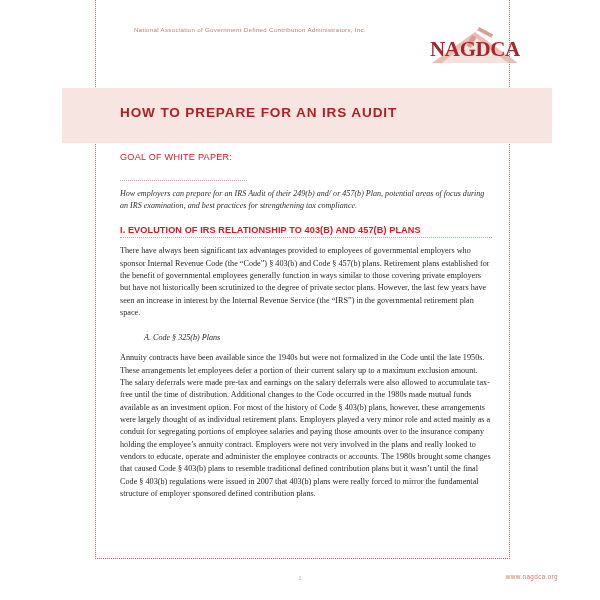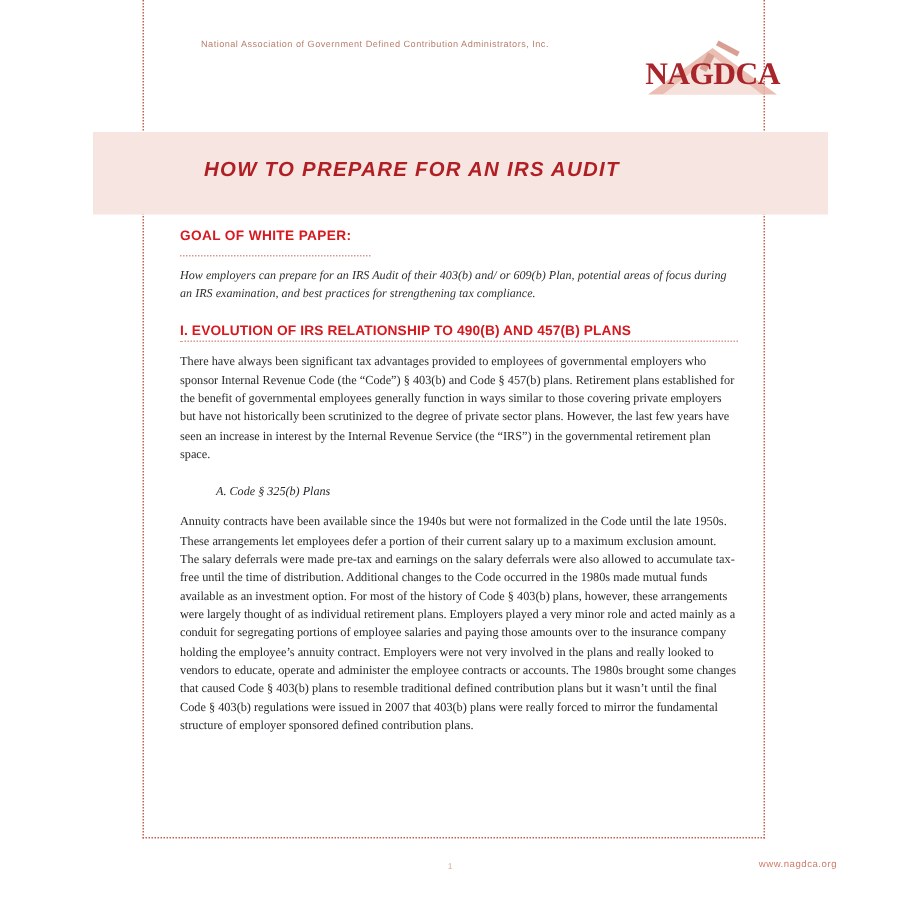--- a/index.html
+++ b/index.html
@@ -70,46 +70,45 @@
   .title-band {
     position: absolute;
     left: 62px;
     top: 88px;
     width: 490px;
     height: 55px;
     background: #f7e5e1;
   }
   .title-text {
     position: absolute;
-    left: 74px;
+    left: 58px;
     top: 17px;
     font-size: 13.6px;
     font-weight: bold;
     letter-spacing: 0.85px;
     color: #b01f24;
     font-family: "Liberation Sans", sans-serif;
     white-space: nowrap;
-    font-style: italic;
   }
 
   
   .content {
     position: absolute;
     left: 120px;
     top: 152px;
     width: 372px;
   }
 
   .goal-head {
     font-size: 9.1px;
-    font-weight: bold;
+    font-weight: normal;
     letter-spacing: 0.25px;
     color: #d6181f;
     font-family: "Liberation Sans", sans-serif;
-    margin: 0 0 8px 0;
+    margin: 0 0 18px 0;
   }
   .dotrule {
     height: 0;
     border-bottom: 1.2px dotted #d99a91;
     margin: 0 0 7px 0;
   }
   .dotrule.short { width: 127px; }
   .dotrule.full  { width: 372px; }
 
   .goal-body {
@@ -205,23 +204,23 @@
   </div>
 
   <div class="title-band">
     <div class="title-text">HOW TO PREPARE FOR AN IRS AUDIT</div>
   </div>
 
   <div class="content">
 
     <div class="goal-head">GOAL OF WHITE PAPER:</div>
     <div class="dotrule short"></div>
-    <div class="goal-body">How employers can prepare for an IRS Audit of their 403(b) and/ or 609(b) Plan, potential areas of focus during an IRS examination, and best practices for strengthening tax compliance.</div>
-
-    <div class="section-head">I. EVOLUTION OF IRS RELATIONSHIP TO 490(B) AND 457(B) PLANS</div>
+    <div class="goal-body">How employers can prepare for an IRS Audit of their 249(b) and/ or 457(b) Plan, potential areas of focus during an IRS examination, and best practices for strengthening tax compliance.</div>
+
+    <div class="section-head">I. EVOLUTION OF IRS RELATIONSHIP TO 403(B) AND 457(B) PLANS</div>
     <div class="dotrule full"></div>
 
     <p class="body-para first">There have always been significant tax advantages provided to employees of governmental employers who sponsor Internal Revenue Code (the “Code”) § 403(b) and Code § 457(b) plans. Retirement plans established for the benefit of governmental employees generally function in ways similar to those covering private employers but have not historically been scrutinized to the degree of private sector plans. However, the last few years have seen an increase in interest by the Internal Revenue Service (the “IRS”) in the governmental retirement plan space.</p>
 
     <div class="sub-head">A.  Code § 325(b) Plans</div>
 
     <p class="body-para after-sub">Annuity contracts have been available since the 1940s but were not formalized in the Code until the late 1950s. These arrangements let employees defer a portion of their current salary up to a maximum exclusion amount. The salary deferrals were made pre-tax and earnings on the salary deferrals were also allowed to accumulate tax-free until the time of distribution. Additional changes to the Code occurred in the 1980s made mutual funds available as an investment option. For most of the history of Code § 403(b) plans, however, these arrangements were largely thought of as individual retirement plans. Employers played a very minor role and acted mainly as a conduit for segregating portions of employee salaries and paying those amounts over to the insurance company holding the employee’s annuity contract. Employers were not very involved in the plans and really looked to vendors to educate, operate and administer the employee contracts or accounts. The 1980s brought some changes that caused Code § 403(b) plans to resemble traditional defined contribution plans but it wasn’t until the final Code § 403(b) regulations were issued in 2007 that 403(b) plans were really forced to mirror the fundamental structure of employer sponsored defined contribution plans.</p>
 
   </div>
 

